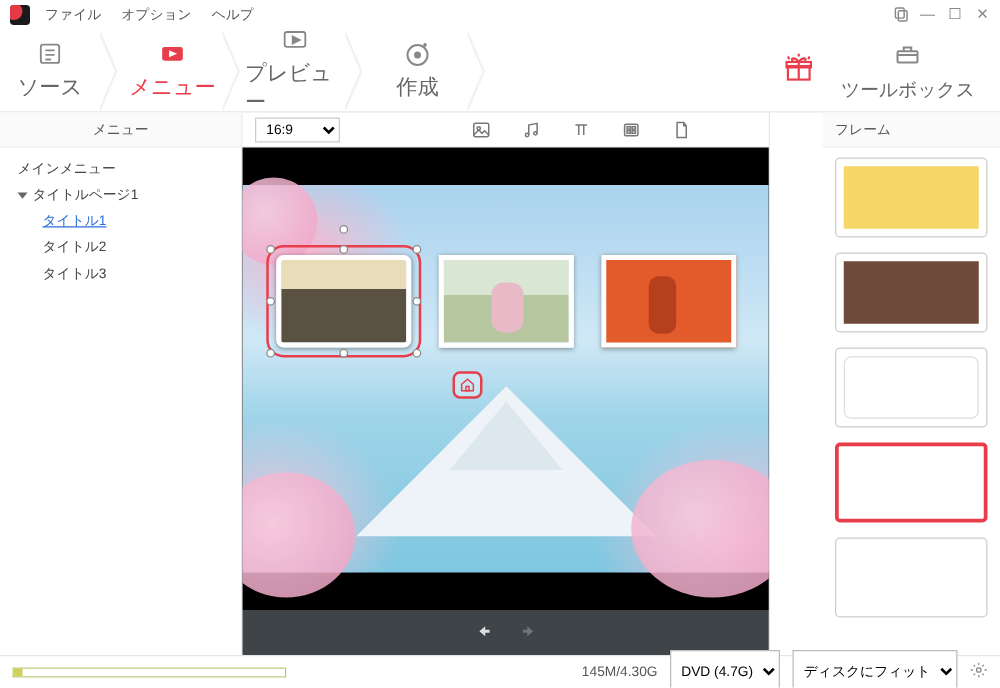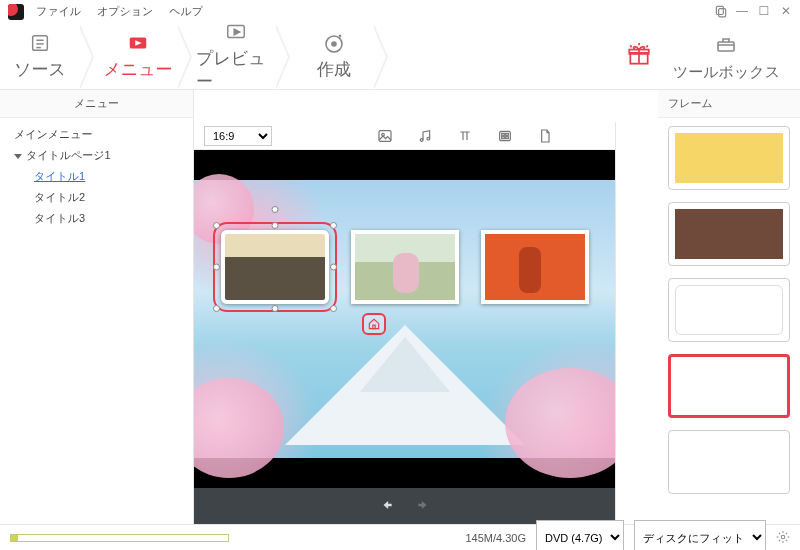--- a/index.html
+++ b/index.html
@@ -28,21 +28,21 @@
 
   .main-row { display:flex; height: 434px; }
   .sidebar-left { width: 194px; border-right:1px solid #e6e6e6; display:flex; flex-direction:column; }
   .panel-head { height:28px; display:flex; align-items:center; justify-content:center; font-size:11px; color:#555; border-bottom:1px solid #eee; background:#fafafa; }
   .tree { padding:6px 4px; font-size:11px; color:#444; }
   .tree .node { padding:3px 4px 3px 10px; }
   .tree .expander { display:inline-block; width:0; height:0; border-left:4px solid transparent; border-right:4px solid transparent; border-top:5px solid #666; margin-right:4px; vertical-align:middle; }
   .tree .leaf { padding-left:30px; }
   .tree .leaf.sel { color:#2e6fd9;text-decoration:underline; }
 
-  .center { flex:1; display:flex; flex-direction:column; border-right:1px solid #e6e6e6;margin-top:32px; }
+  .center { flex:1; display:flex; flex-direction:column; border-right:1px solid #e6e6e6; }
   .center-tools { height:28px; display:flex; align-items:center; gap:22px; padding:0 10px; border-bottom:1px solid #eee; }
   .aspect { height:20px; min-width:68px; border:1px solid #ccc; font-size:11px; padding:0 4px; background:#fff; }
   .icon-btn { width:18px; height:18px; color:#777; display:flex; align-items:center; justify-content:center; }
   .stage-wrap { flex:1; display:flex; flex-direction:column; }
   .stage { flex:1; background:#000; position:relative; overflow:hidden; }
   .scene { position:absolute; left:0; right:0; top:30px; bottom:30px;
     background:
       radial-gradient(120px 100px at 12% 18%, #f6b7cf 0%, rgba(246,183,207,0) 70%),
       radial-gradient(140px 120px at 6% 88%, #f4c5db 0%, rgba(244,197,219,0) 72%),
       radial-gradient(160px 140px at 94% 92%, #f6bfd6 0%, rgba(246,191,214,0) 70%),

